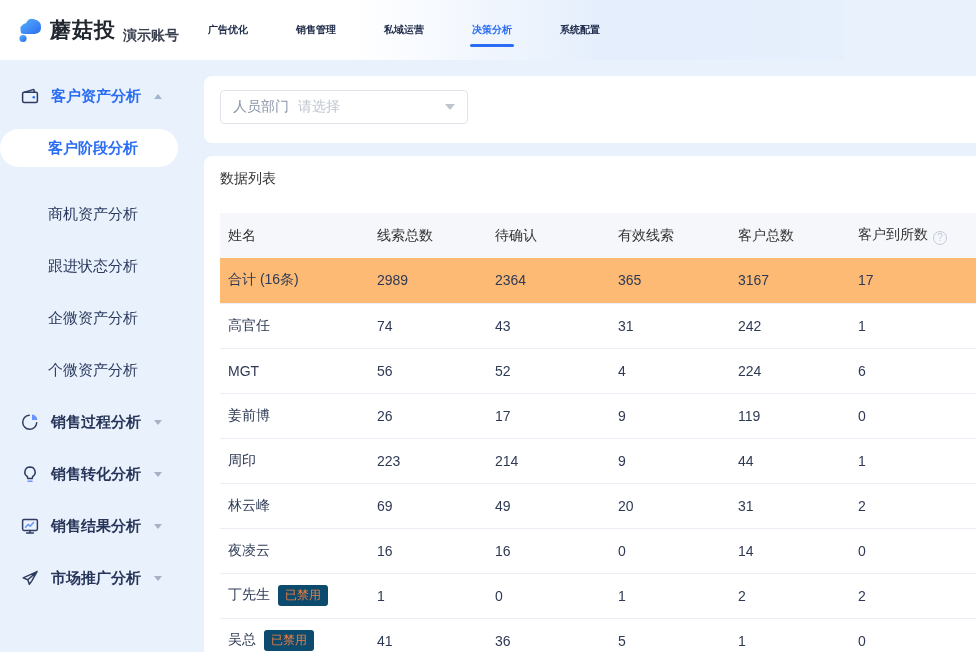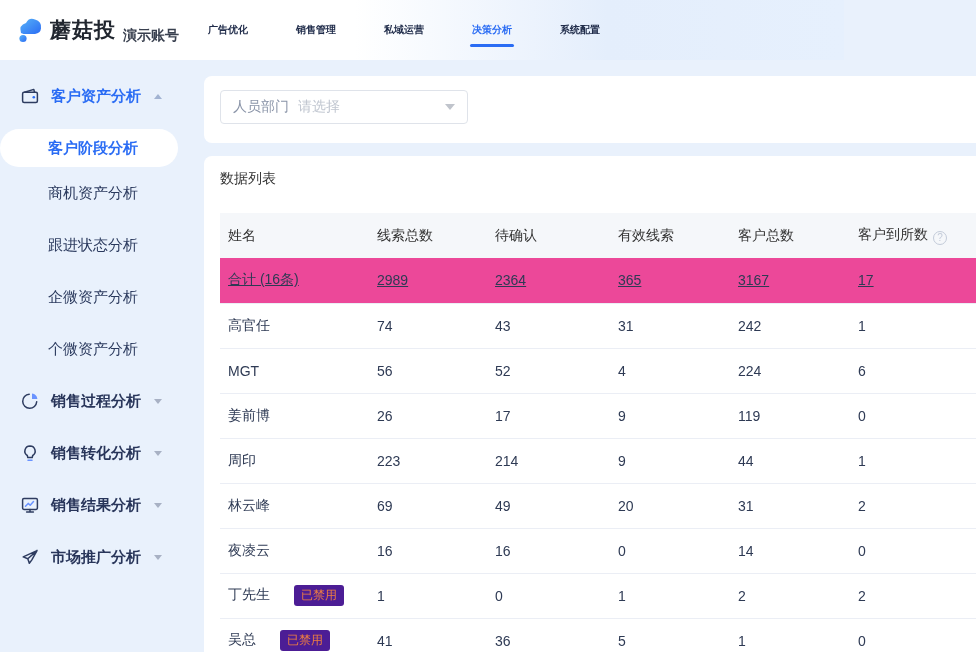--- a/index.html
+++ b/index.html
@@ -37,21 +37,21 @@
     height:52px; display:flex; align-items:center; padding-left:20px; cursor:pointer;
   }
   .menu-group .g-icon { width:20px; height:20px; margin-right:11px; flex:none; display:flex; }
   .menu-group .g-label { font-size:15px; font-weight:600; color:#28355a; }
   .menu-group.active .g-label { color:#2a6cf4; }
   .menu-sub {
     height:52px; display:flex; align-items:center; padding-left:48px;
     font-size:15px; color:#2b3a5e; cursor:pointer;
   }
   .menu-sub.active {
-    height:38px; margin:7px 22px 0 0; padding-left:48px;
+    height:38px; margin:7px 22px 21px 0; padding-left:48px;
     background:#ffffff; border-radius:20px; font-weight:700; color:#2a6cf4;
   }
   .caret { margin-left:13px; width:0; height:0; }
   .caret-down { border-left:4.5px solid transparent; border-right:4.5px solid transparent; border-top:5.5px solid #a8b1c4; }
   .caret-up   { border-left:4.5px solid transparent; border-right:4.5px solid transparent; border-bottom:5.5px solid #a2b3d2; }
 
   
   .main { position:absolute; left:200px; top:60px; right:0; bottom:0; padding-left:4px; }
   .card { background:#fff; }
   .filter-card { margin-top:16px; height:67px; border-radius:8px 0 0 8px; position:relative; }
@@ -67,30 +67,30 @@
 
   .data-card { margin-top:13px; height:496px; border-radius:8px 0 0 0; padding:14px 0 0 16px; overflow:hidden; }
   .section-title { font-size:14px; color:#333; }
 
   table { border-collapse:collapse; table-layout:fixed; width:100%; margin-top:25px; }
   col.c0{width:149px;} col.c1{width:118px;} col.c2{width:123px;} col.c3{width:120px;} col.c4{width:120px;}
   th, td { height:45px; padding:0 0 0 8px; text-align:left; font-size:14px; font-weight:400; white-space:nowrap; }
   thead tr { background:#f5f7fa; }
   thead th { color:#333; }
   tbody td { color:#2e3a54; border-bottom:1px solid #ebeef5; }
-  tr.summary-row { background:#ec4899;text-decoration:underline; }
+  tr.summary-row { background:#fdba74; }
 
   .help-icon {
     display:inline-block; width:14px; height:14px; margin-left:5px; vertical-align:-2px;
     border:1px solid #c3cbd9; border-radius:50%; color:#c3cbd9;
     font-size:10px; line-height:12px; text-align:center; cursor:pointer;
   }
   .badge-disabled {
-    display:inline-block; margin-left:24px; padding:2px 7px;
-    font-size:12px; color:#ee7e41; background:#4c1d95; border-radius:3px;
+    display:inline-block; margin-left:8px; padding:2px 7px;
+    font-size:12px; color:#ee7e41; background:#0c4a6e; border-radius:3px;
   }
 </style>
 </head>
 <body>
 
 <div class="topbar">
   <div class="brand">
     <span style="display:flex;">
       <svg width="32" height="32" viewBox="0 0 32 32">
         <defs>

